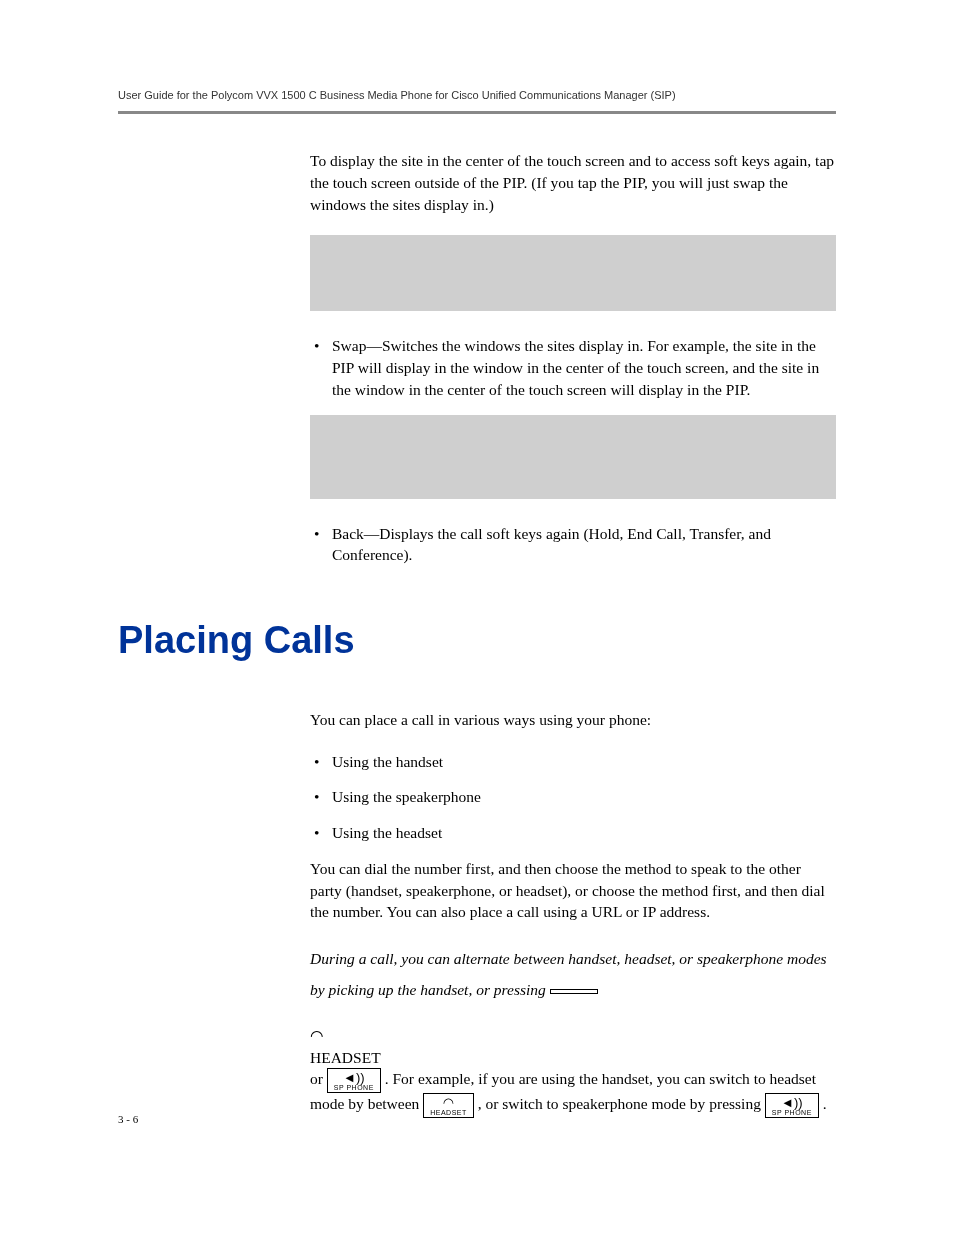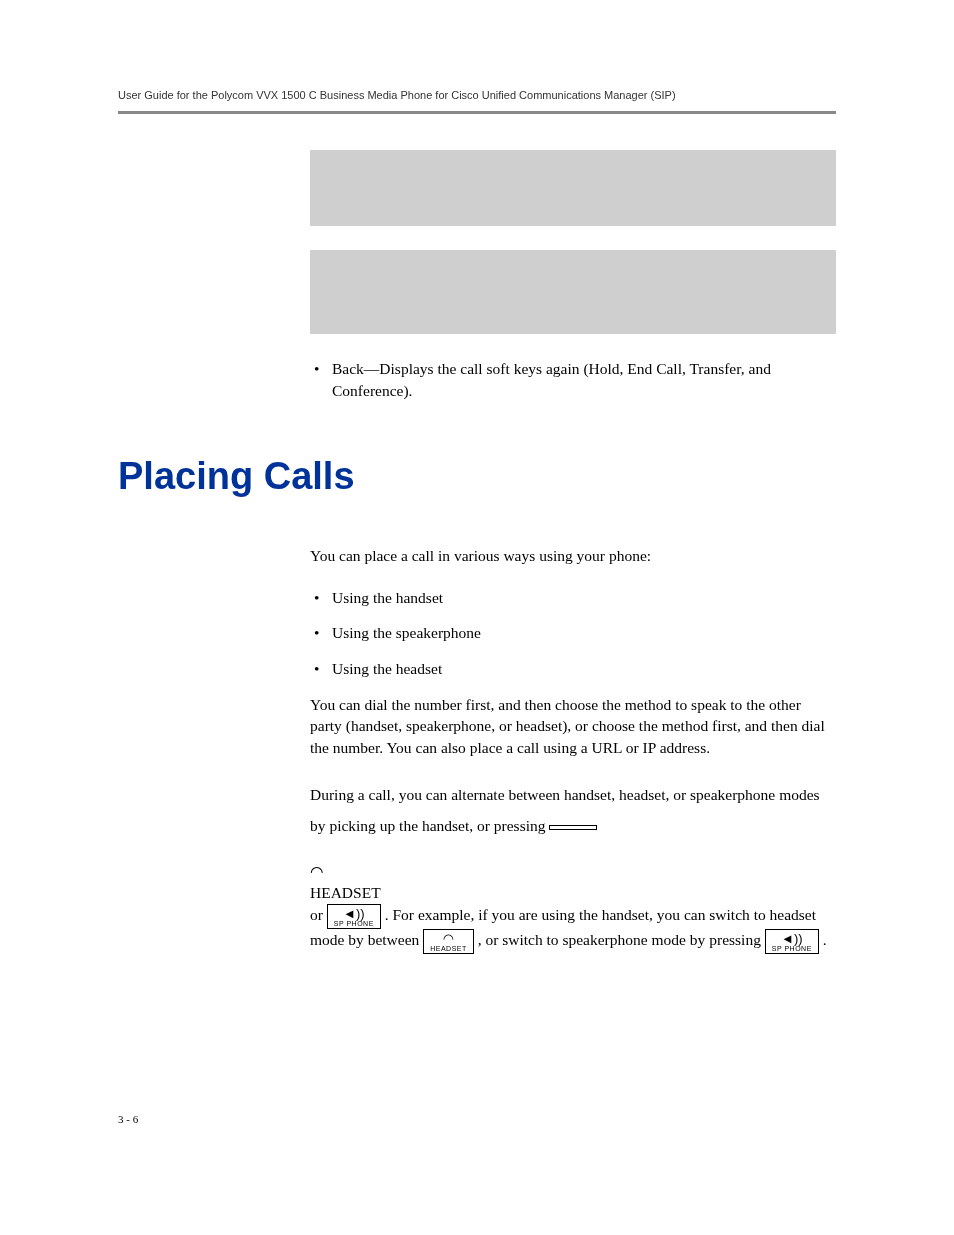--- a/index.html
+++ b/index.html
@@ -87,23 +87,27 @@
 </head>
 <body>
 
 <div class="page">
 
   <div class="header-line">User Guide for the Polycom VVX 1500 C Business Media Phone for Cisco Unified Communications Manager (SIP)</div>
   <hr class="header-rule">
 
   <div class="indent-block">
 
+    <p class="para">To display the site in the center of the touch screen and to access soft keys again, tap the touch screen outside of the PIP. (If you tap the PIP, you will just swap the windows the sites display in.)</p>
 
     <div class="gray-box"></div>
 
+    <ul class="bullet-list">
+      <li>Swap—Switches the windows the sites display in. For example, the site in the PIP will display in the window in the center of the touch screen, and the site in the window in the center of the touch screen will display in the PIP.</li>
+    </ul>
 
     <div class="gray-box" style="height:84px;"></div>
 
     <ul class="bullet-list">
       <li>Back—Displays the call soft keys again (Hold, End Call, Transfer, and Conference).</li>
     </ul>
 
 
   </div>
 
@@ -114,21 +118,21 @@
     <p class="para">You can place a call in various ways using your phone:</p>
 
     <ul class="bullet-list">
       <li>Using the handset</li>
       <li>Using the speakerphone</li>
       <li>Using the headset</li>
     </ul>
 
     <p class="para">You can dial the number first, and then choose the method to speak to the other party (handset, speakerphone, or headset), or choose the method first, and then dial the number. You can also place a call using a URL or IP address.</p>
 
-    <p class="para" style="line-height:2.0;">
+    <p class="para" style="line-height:2.0;font-style:italic;">
       <span>During a call, you can alternate between handset, headset, or speakerphone </span>
       <span>modes by picking up the handset, or pressing </span>
       <span class="btn-key">
         </span></p><div class="icon-row">◠</div>
         <div class="lbl-row">HEADSET</div>
       
       <span> or </span>
       <span class="btn-key">
         <div class="icon-row">◄))</div>
         <div class="lbl-row">SP PHONE</div>

